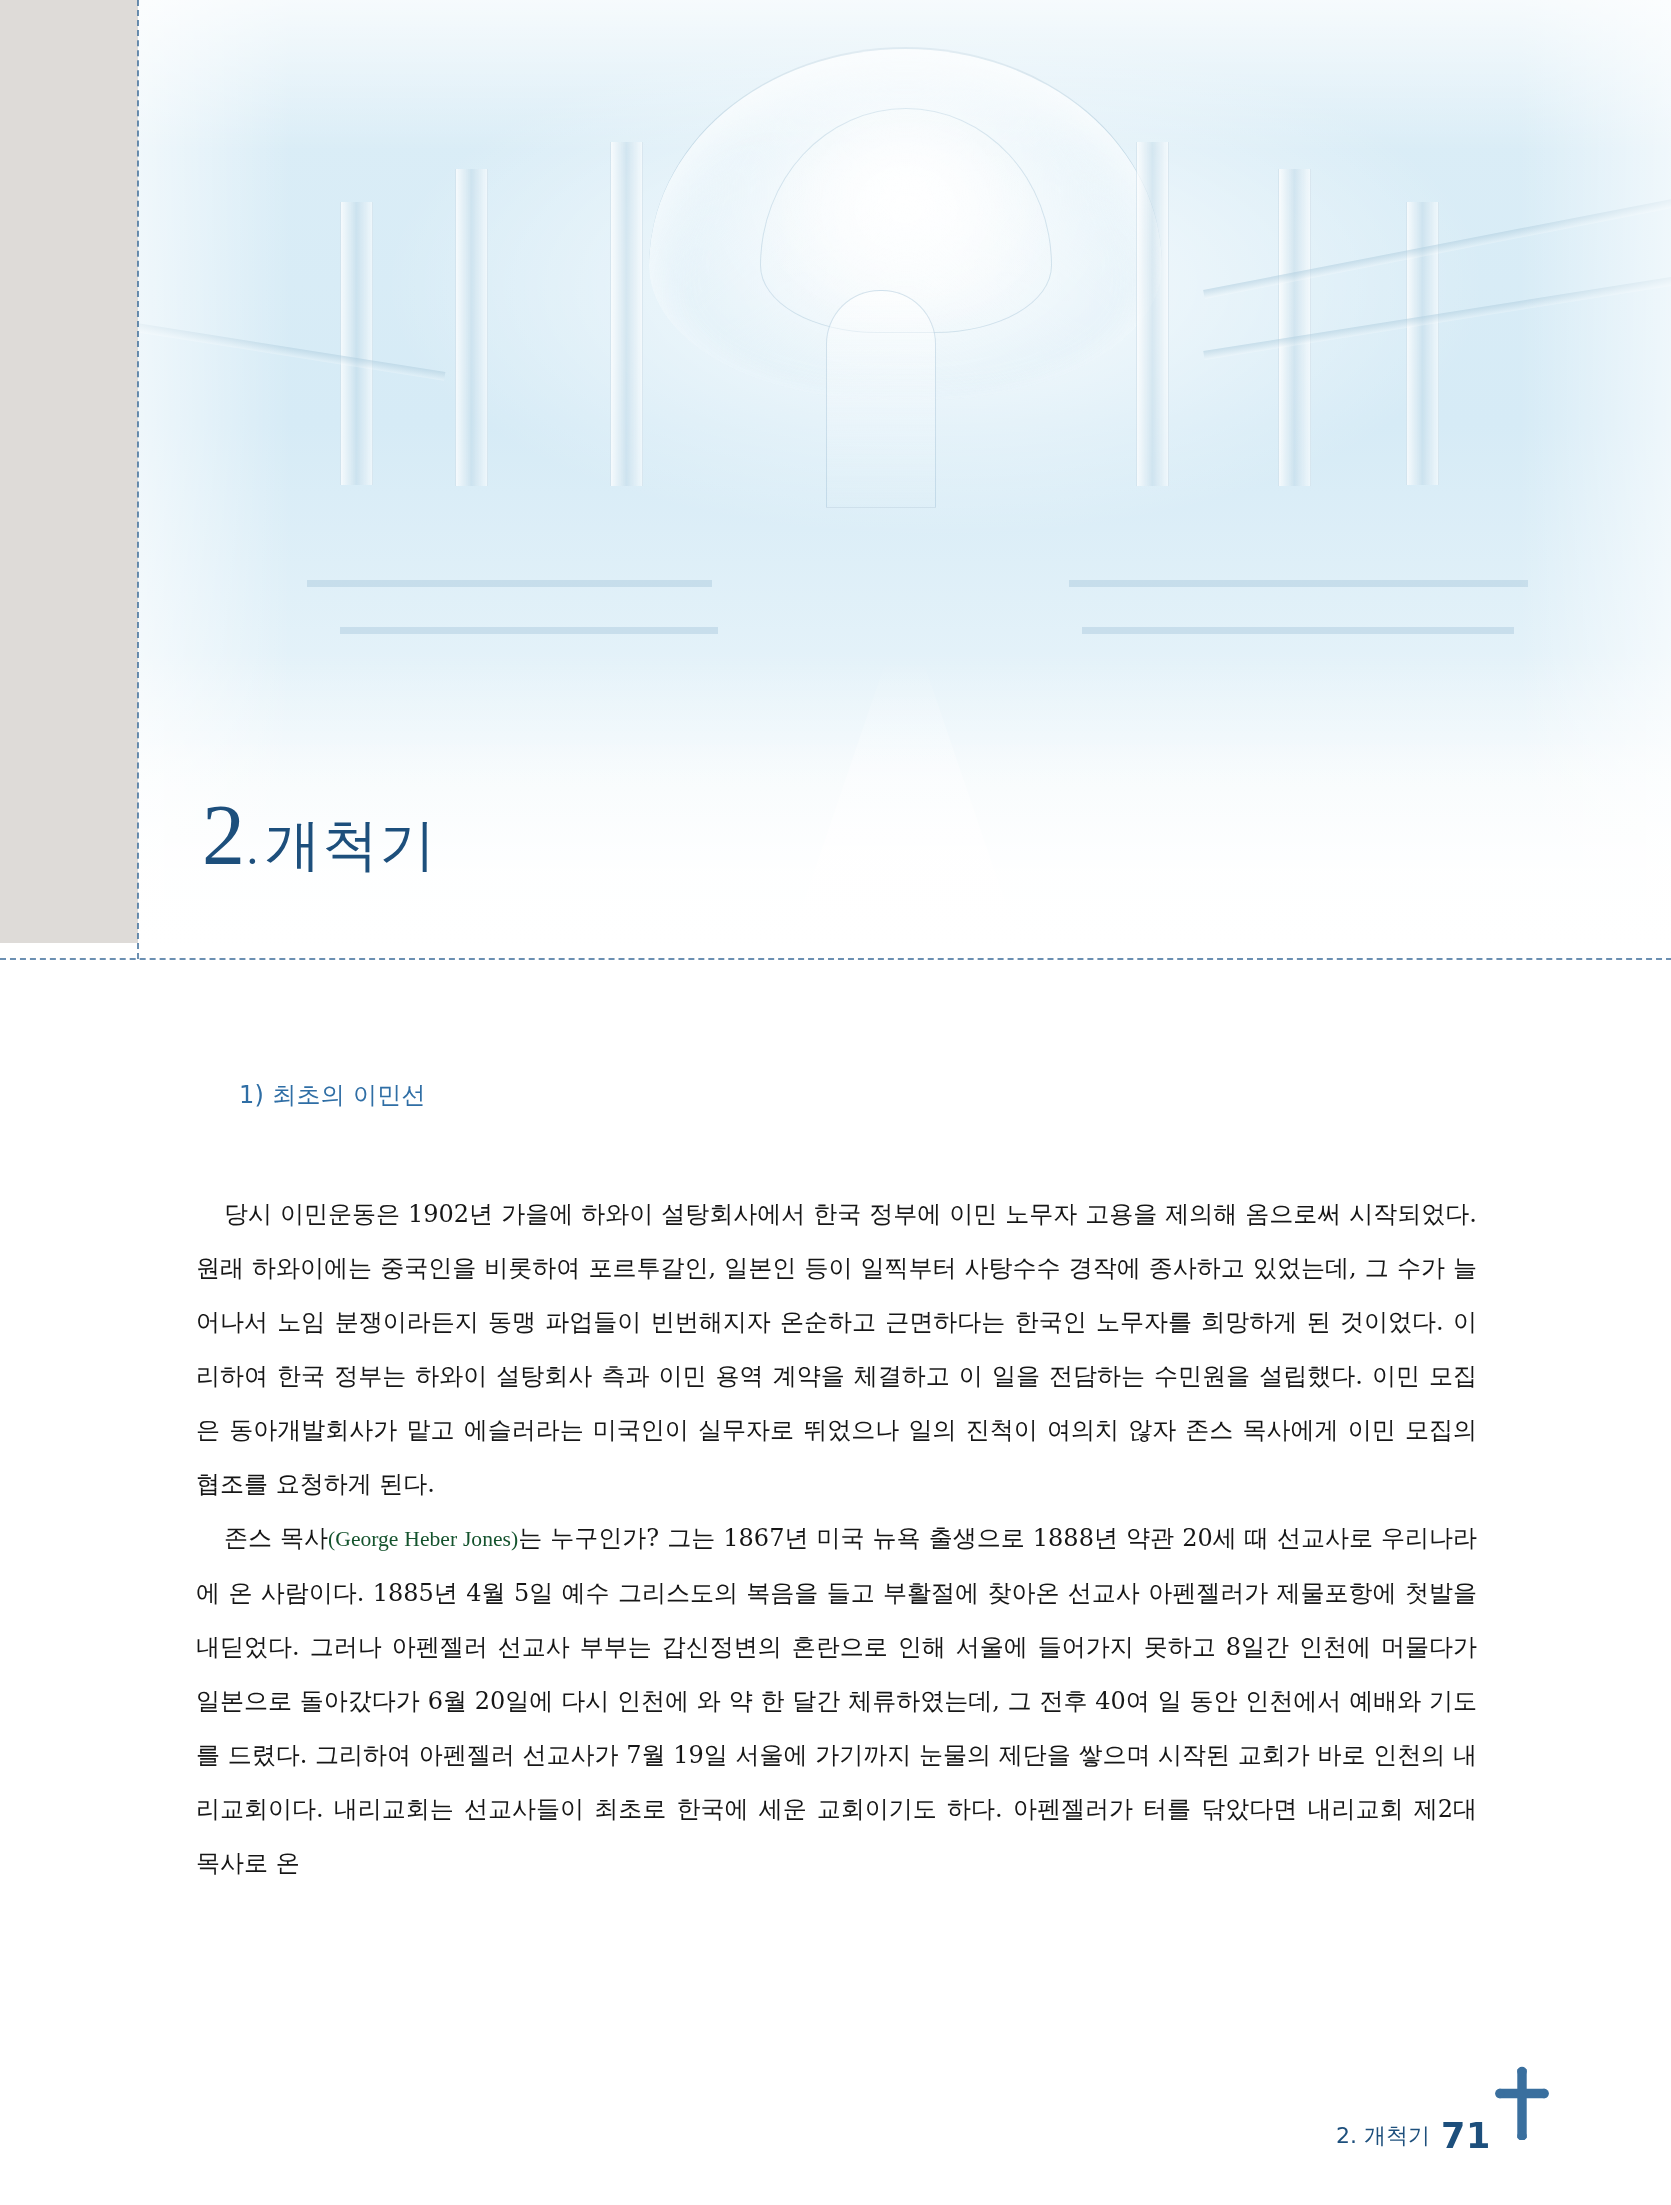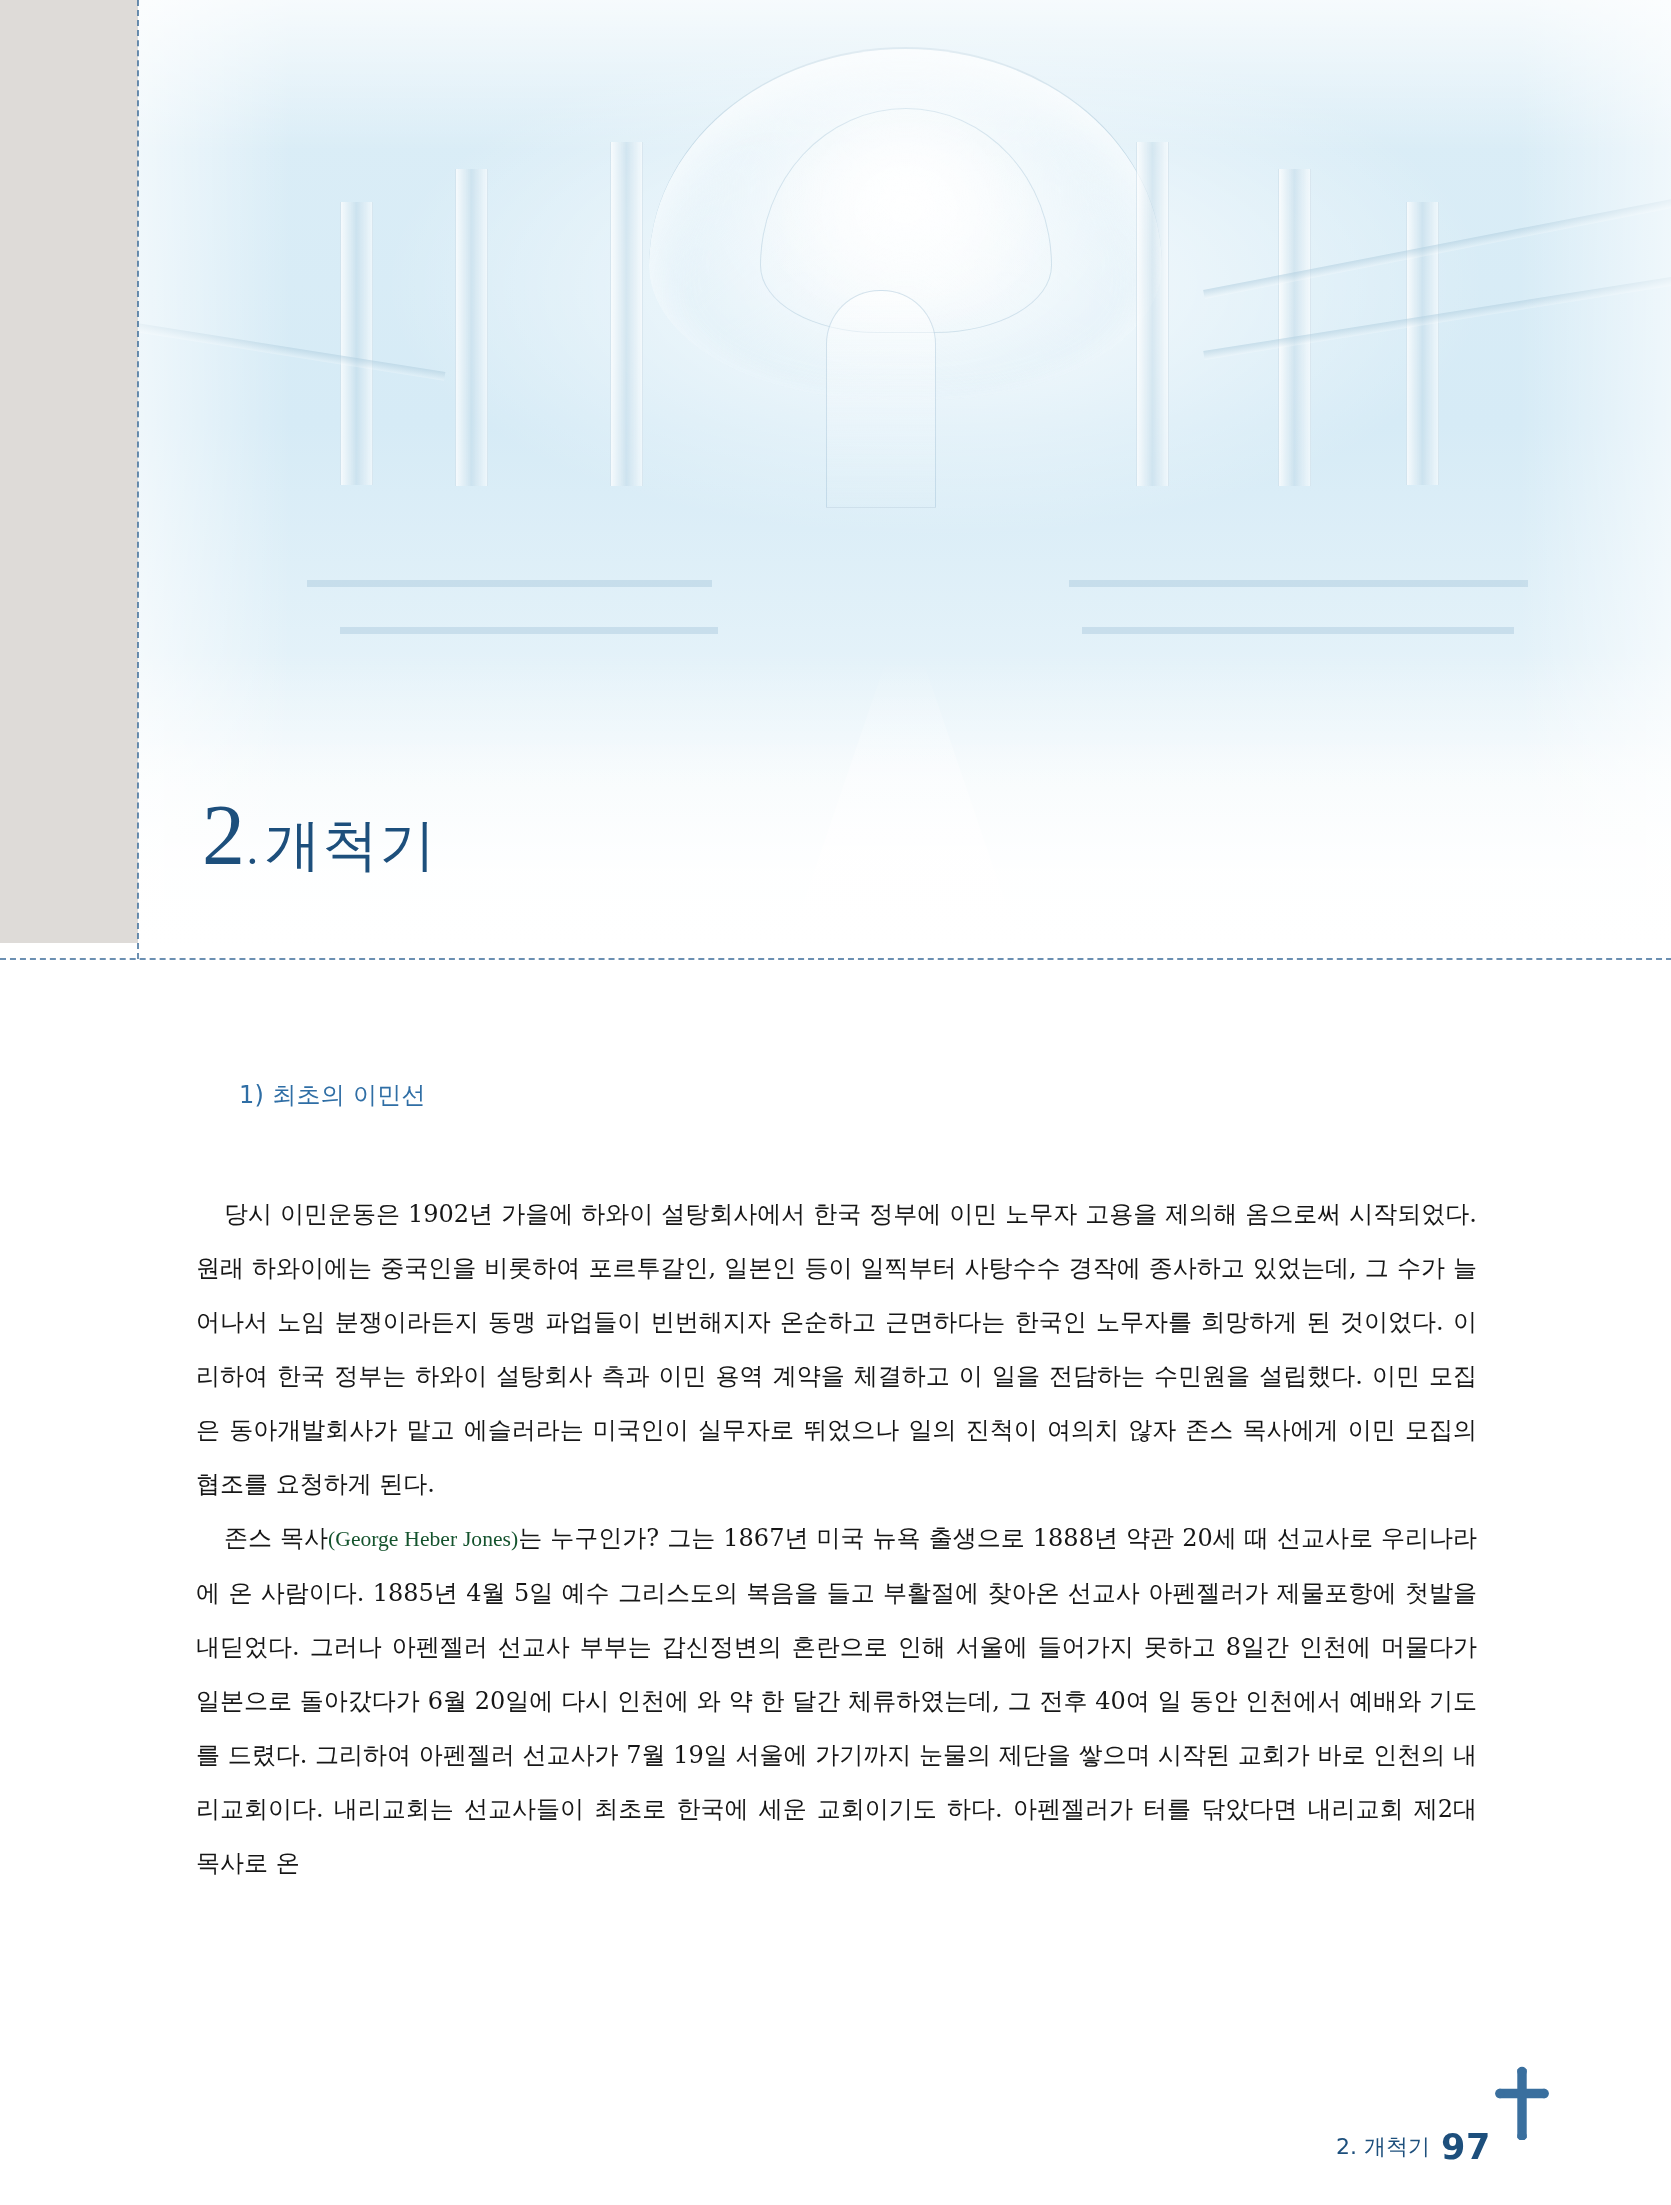--- a/index.html
+++ b/index.html
@@ -201,21 +201,21 @@
   .name-latin {
     font-family: "Liberation Serif", serif;
     font-size: 21.6px;
     color: #14532d;
   }
 
   
   .footer {
     position: absolute;
     right: 181px;
-    bottom: 38px;
+    bottom: 49px;
     display: flex;
     align-items: flex-end;
     gap: 10.8px;
     font-family: "DejaVu Sans", sans-serif;
     color: #1d4f7c;
   }
   .footer-label {
     font-size: 22px;
     padding-bottom: 5.4px;
   }
@@ -287,17 +287,17 @@
       <rect x="36" y="4" width="14" height="104" rx="2"></rect>
       <rect x="8" y="34" width="70" height="14" rx="2"></rect>
       <circle cx="43" cy="8" r="7"></circle>
       <circle cx="43" cy="104" r="7"></circle>
       <circle cx="10" cy="41" r="7"></circle>
       <circle cx="76" cy="41" r="7"></circle>
     </g>
   </svg>
   <div class="footer">
     <span class="footer-label">2. 개척기</span>
-    <span class="footer-page">97</span>
+    <span class="footer-page">71</span>
   </div>
 
 </div>
 
 
 </body></html>

